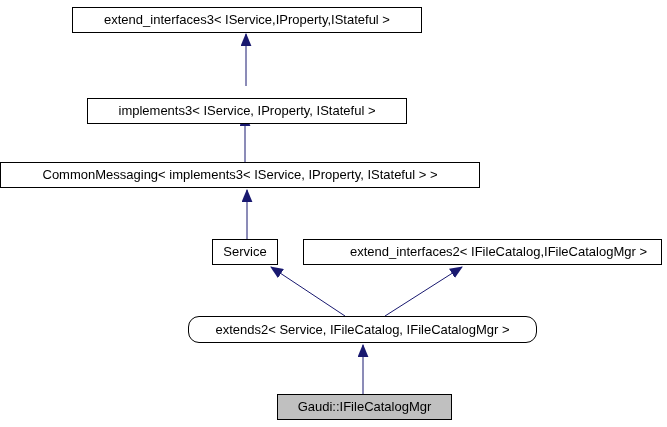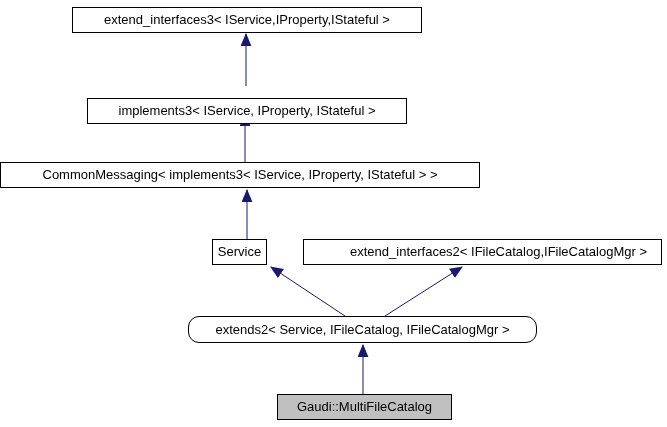--- a/index.html
+++ b/index.html
@@ -53,21 +53,21 @@
     justify-content: center;
     cursor: pointer;
   }
   .node.highlight {
     background: var(--highlight-fill);
     cursor: default;
   }
   .n0 { left: 72px;  top: 7px;   width: 350px; height: 26px; }
   .n1 { left: 87px;  top: 86px;  width: 320px; height: 26px; margin-top: 12px; }
   .n2 { left: 0;   top: 162px; width: 480px; height: 26px; }
-  .n3 { left: 212px; top: 239px; width: 55px;  height: 26px; }
+  .n3 { left: 212px; top: 239px; width: 66px;  height: 26px; }
   .n4 { left: 303px; top: 239px; width: 359px; height: 26px; padding-left: 32px; }
   .n5 { left: 188px; top: 316px; width: 349px; height: 27px; border-radius: 11px; }
   .n6 { left: 277px; top: 394px; width: 175px; height: 26px; }
 </style>
 </head>
 <body>
 
 <div class="canvas">
 
   <svg class="edges" width="667" height="427" viewBox="0 0 667 427" xmlns="http://www.w3.org/2000/svg">
@@ -89,15 +89,15 @@
   <div class="node n1">implements3&lt; IService, IProperty, IStateful &gt;</div>
 
   <div class="node n2">CommonMessaging&lt; implements3&lt; IService, IProperty, IStateful &gt; &gt;</div>
 
   <div class="node n3">Service</div>
 
   <div class="node n4">extend_interfaces2&lt; IFileCatalog,IFileCatalogMgr &gt;</div>
 
   <div class="node n5">extends2&lt; Service, IFileCatalog, IFileCatalogMgr &gt;</div>
 
-  <div class="node n6 highlight">Gaudi::MultiFileCatalog</div>
+  <div class="node n6 highlight">Gaudi::IFileCatalogMgr</div>
 
 </div>
 
 </body></html>

